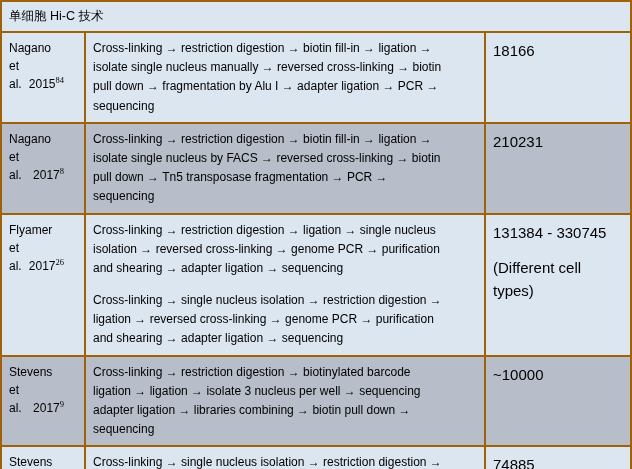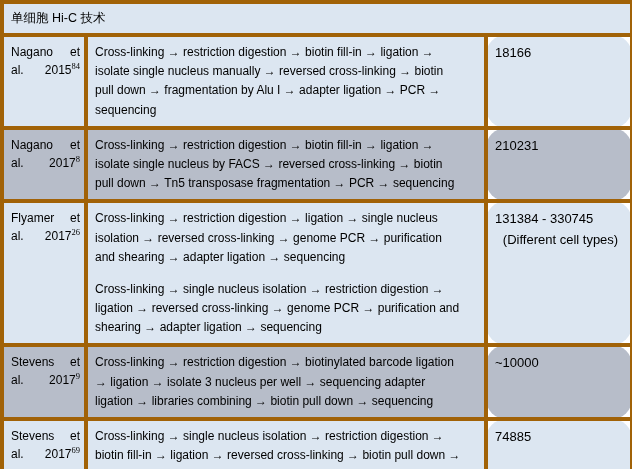--- a/index.html
+++ b/index.html
@@ -19,23 +19,23 @@
     width: 632px;
     height: 469px;
     box-sizing: border-box;
   }
   table.hic {
     border-collapse: collapse;
     width: 632px;
     table-layout: fixed;
   }
   table.hic td, table.hic th {
-    border: 4px solid #a16207;
+    border: 2px solid #a16207;
     vertical-align: top;
-    padding: 6px 4px 6px 7px;
+    padding: 6px 20px 6px 7px;
     font-weight: normal;
     text-align: left;
   }
   .title-row td {
     background: #dce6f1;
     font-size: 12.5px;
     padding: 5px 7px 5px 7px;
     border-top: 1px solid #ffffff;
     border-left: 1px solid #ffffff;
     border-right: 1px solid #ffffff;
@@ -69,25 +69,24 @@
     text-align: justify;
     text-align-last: left;
   }
   .cell-proc p {
     margin: 0 18px 0 0;
   }
   .cell-proc p + p {
     margin-top: 13px;
   }
   .cell-med {
-    font-size: 13px;
+    font-size: 15px;
     line-height: 1.55;
-    border-radius: 20px;
   }
-  .cell-med div + div { margin-top: 1px; text-align: center; }
+  .cell-med div + div { margin-top: 12px; }
   sup {
     font-size: 8.5px;
     vertical-align: super;
     line-height: 0;
     font-family: Liberation Serif, serif;
   }
   .ref-line2 { display: block; }
 </style>
 </head>
 <body>

